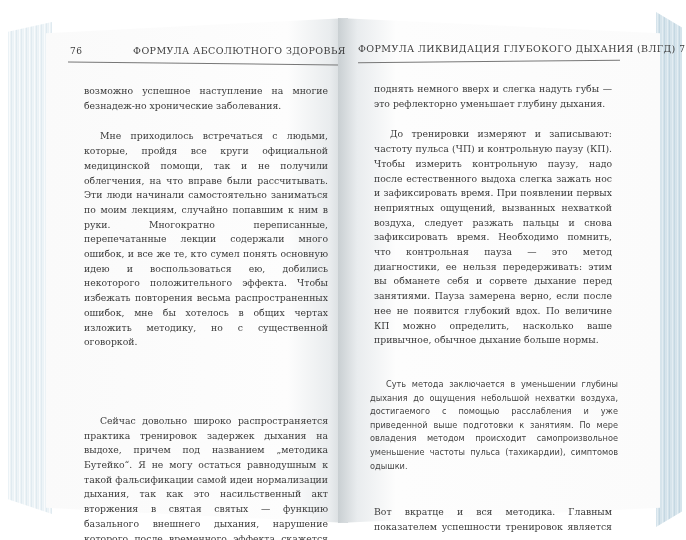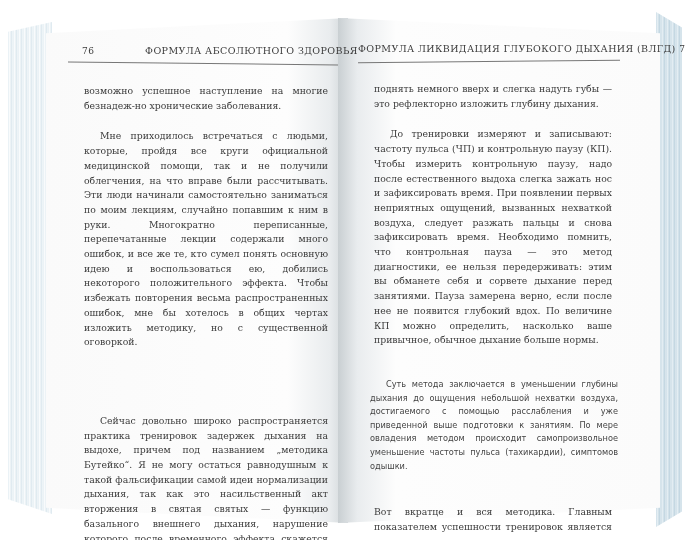--- a/index.html
+++ b/index.html
@@ -27,21 +27,21 @@
 </style>
 </head>
 <body>
 
 <div class="stack-left"></div>
 <div class="stack-right"></div>
 
 <div class="page left"></div>
 <div class="page right"></div>
 
-<div class="header" style="left:82px;top:45px;">
+<div class="header" style="left:70px;top:45px;">
   <span class="num">76</span>
   <span style="display:inline-block;width:44px;"></span>
   <span>ФОРМУЛА АБСОЛЮТНОГО ЗДОРОВЬЯ</span>
 </div>
 <div class="rule" style="left:68px;top:63px;width:270px;transform:rotate(0.6deg);"></div>
 
 <div class="header" style="left:358px;top:43px;">
   <span>ФОРМУЛА ЛИКВИДАЦИЯ ГЛУБОКОГО ДЫХАНИЯ (ВЛГД)</span>
   <span class="num">77</span>
 </div>
@@ -50,21 +50,21 @@
 <div class="body-text" style="left:68px;top:68px;width:276px;">
   <p>возможно успешное наступление на многие безнадеж-но хронические заболевания.</p>
   <p class="ind">Мне приходилось встречаться с людьми, которые, пройдя все круги официальной медицинской помощи, так и не получили облегчения, на что вправе были рассчитывать. Эти люди начинали самостоятельно заниматься по моим лекциям, случайно попавшим к ним в руки. Многократно переписанные, перепечатанные лекции содержали много ошибок, и все же те, кто сумел понять основную идею и воспользоваться ею, добились некоторого положительного эффекта. Чтобы избежать повторения весьма распространенных ошибок, мне бы хотелось в общих чертах изложить методику, но с существенной оговоркой.</p>
   <div class="gap"></div>
   <div class="gap" style="height:18px;"></div>
   <p class="ind">Сейчас довольно широко распространяется практика тренировок задержек дыхания на выдохе, причем под названием „методика Бутейко“. Я не могу остаться равнодушным к такой фальсификации самой идеи нормализации дыхания, так как это насильственный акт вторжения в святая святых — функцию базального внешнего дыхания, нарушение которого после временного эффекта скажется возвращением старой или появлением новой болезни. Тренировка задержек при выдохе в первую очередь противопоказана при некоторых сердечно-сосудистых заболеваниях, а при продолжительном „лечении“ приводит к различным функциональным расстройствам.</p>
 
 </div>
 
 <div class="body-text" style="left:358px;top:66px;width:270px;">
-  <p>поднять немного вверх и слегка надуть губы — это рефлекторно изложить глубину дыхания.</p>
+  <p>поднять немного вверх и слегка надуть губы — это рефлекторно уменьшает глубину дыхания.</p>
   <p class="ind">До тренировки измеряют и записывают: частоту пульса (ЧП) и контрольную паузу (КП). Чтобы измерить контрольную паузу, надо после естественного выдоха слегка зажать нос и зафиксировать время. При появлении первых неприятных ощущений, вызванных нехваткой воздуха, следует разжать пальцы и снова зафиксировать время. Необходимо помнить, что контрольная пауза — это метод диагностики, ее нельзя передерживать: этим вы обманете себя и сорвете дыхание перед занятиями. Пауза замерена верно, если после нее не появится глубокий вдох. По величине КП можно определить, насколько ваше привычное, обычное дыхание больше нормы.</p>
   <div class="gap"></div>
   <div class="note" style="padding-left:12px;padding-right:10px;">
     <p class="ind">Суть метода заключается в уменьшении глубины дыхания до ощущения небольшой нехватки воздуха, достигаемого с помощью расслабления и уже приведенной выше подготовки к занятиям. По мере овладения методом происходит самопроизвольное уменьшение частоты пульса (тахикардии), симптомов одышки.</p>
   </div>
   <div class="gap" style="height:16px;"></div>
   <p>Вот вкратце и вся методика. Главным показателем успешности тренировок является постоянное ощущение легкого недостатка воздуха. На первых порах во время занятий ощущается дискомфорт, который исчезает по мере овладения методом. Но те, кто уже нормализовал этим способом дыхание, испытывают даже удовольствие.</p>
 
 </div>
 

